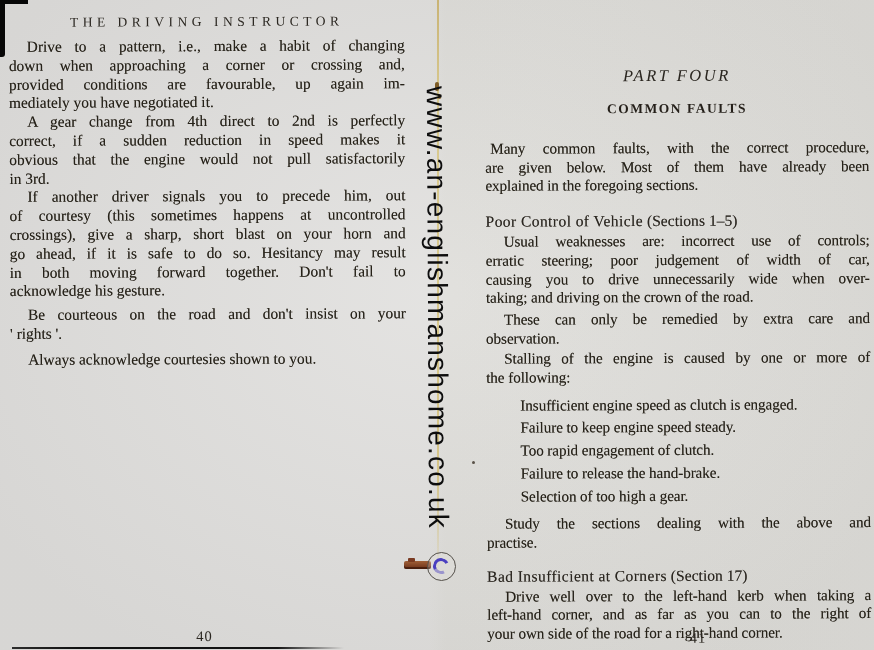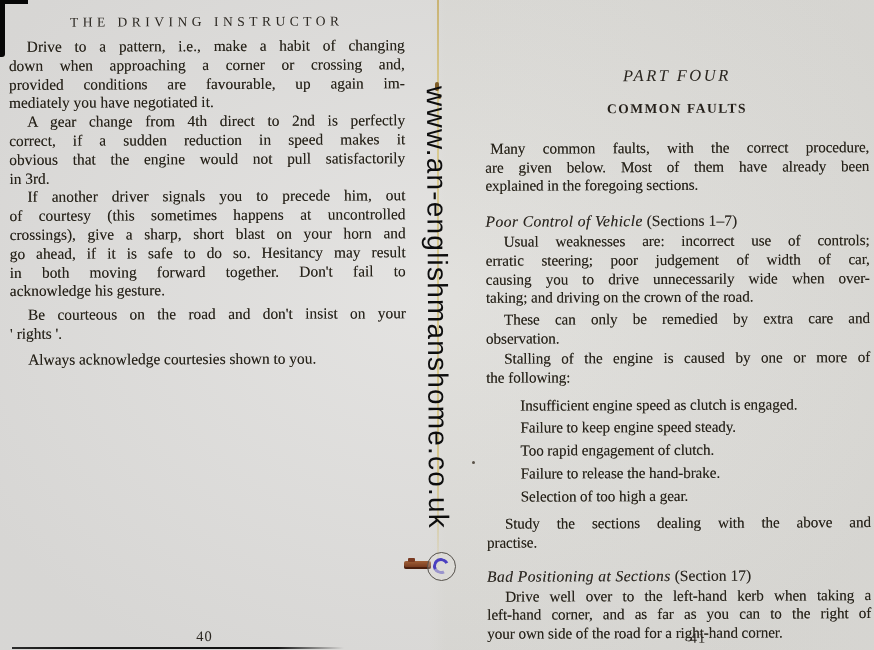--- a/index.html
+++ b/index.html
@@ -45,21 +45,21 @@
   .chapter-title{
     margin-top:15px;text-align:center;
     font-weight:bold;font-size:13.5px;letter-spacing:1.5px;color:#241f19;
   }
   .intro{margin-top:22px;}
   .intro .tline:first-child{text-indent:5px;}
   .section-heading{
     margin-top:16px;font-size:15.6px;line-height:19px;color:#2a2620;
     text-shadow:0 0 0.5px rgba(45,40,32,0.5);white-space:nowrap;
   }
-  .section-heading .it{font-style:italic;letter-spacing:0.4px;text-align:center;}
+  .section-heading .it{letter-spacing:0.4px;text-align:center;}
   .lines-list{margin:7px 0 7px 34px;}
   .lines-list .tline{
     text-align:left;text-align-last:left;line-height:22.7px;
   }
   .page-num{
     position:absolute;top:628px;left:0;width:100%;
     text-align:center;font-size:14.5px;letter-spacing:1px;color:#2a2620;
   }
   .page-left .page-num{width:406px;}
   .page-right .page-num{top:630px;width:433px;padding-left:0;left:43px;}
@@ -155,21 +155,21 @@
     <div class="textblock-right">
       <div class="part-title">PART FOUR</div>
       <div class="chapter-title">COMMON FAULTS</div>
       <div class="body-lines intro">
           <div class="tline">Many common faults, with the correct procedure,</div>
           <div class="tline">are given below. Most of them have already been</div>
           <div class="tline">explained in the foregoing sections.</div>
         </div>
 
       <div class="section-heading">
-        <span class="it">Poor Control of Vehicle</span><span> (Sections 1–7)</span>
+        <span class="it">Poor Control of Vehicle</span><span> (Sections 1–5)</span>
       </div>
       <div class="body-lines indent-first mt2">
           <div class="tline">Usual weaknesses are: incorrect use of controls;</div>
           <div class="tline">erratic steering; poor judgement of width of car,</div>
           <div class="tline">causing you to drive unnecessarily wide when over-</div>
           <div class="tline">taking; and driving on the crown of the road.</div>
         </div>
       <div class="body-lines indent-first mt3">
           <div class="tline">These can only be remedied by extra care and</div>
           <div class="tline">observation.</div>
@@ -184,21 +184,21 @@
           <div class="tline">Too rapid engagement of clutch.</div>
           <div class="tline">Failure to release the hand-brake.</div>
           <div class="tline">Selection of too high a gear.</div>
         </div>
       <div class="body-lines indent-first">
           <div class="tline">Study the sections dealing with the above and</div>
           <div class="tline">practise.</div>
         </div>
 
       <div class="section-heading" style="margin-top:14px;">
-        <span class="it">Bad Positioning at Sections</span><span> (Section 17)</span>
+        <span class="it">Bad Insufficient at Corners</span><span> (Section 17)</span>
       </div>
       <div class="body-lines indent-first mt2">
           <div class="tline">Drive well over to the left-hand kerb when taking a</div>
           <div class="tline">left-hand corner, and as far as you can to the right of</div>
           <div class="tline">your own side of the road for a right-hand corner.</div>
         </div>
     </div>
     <div class="page-num">41</div>
   </div>
 

